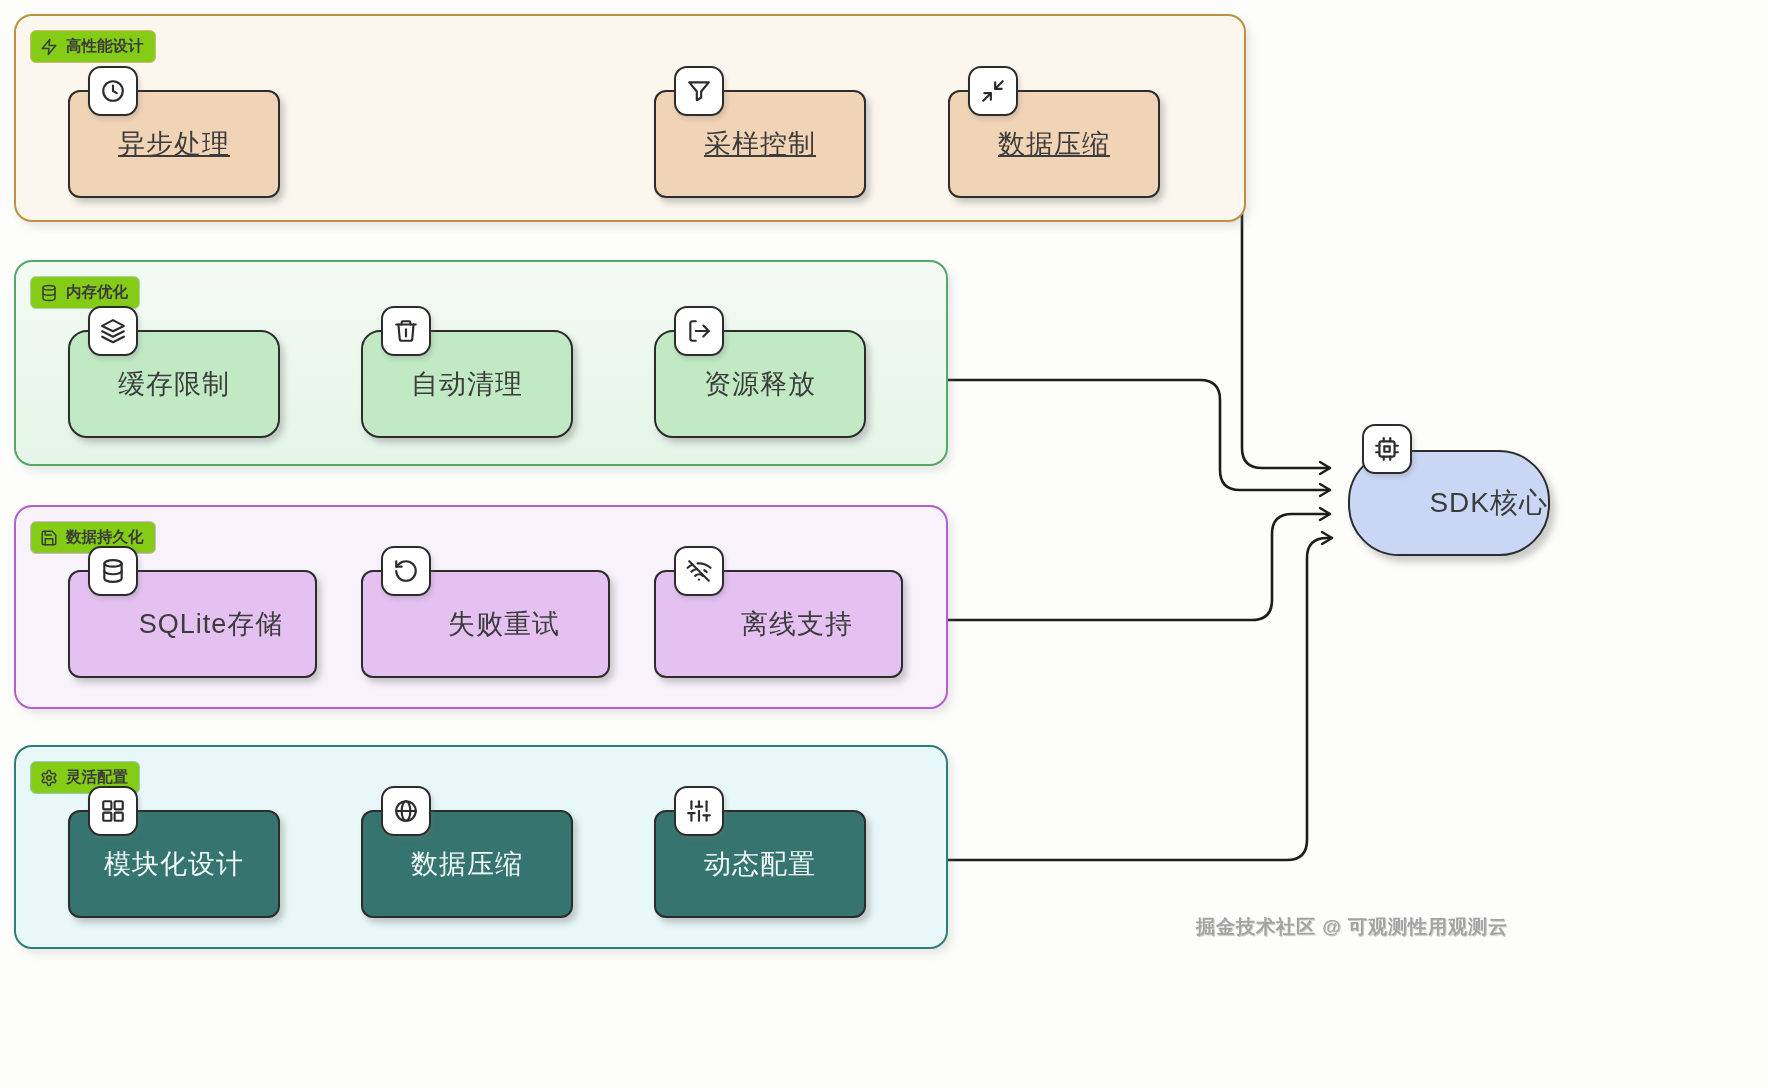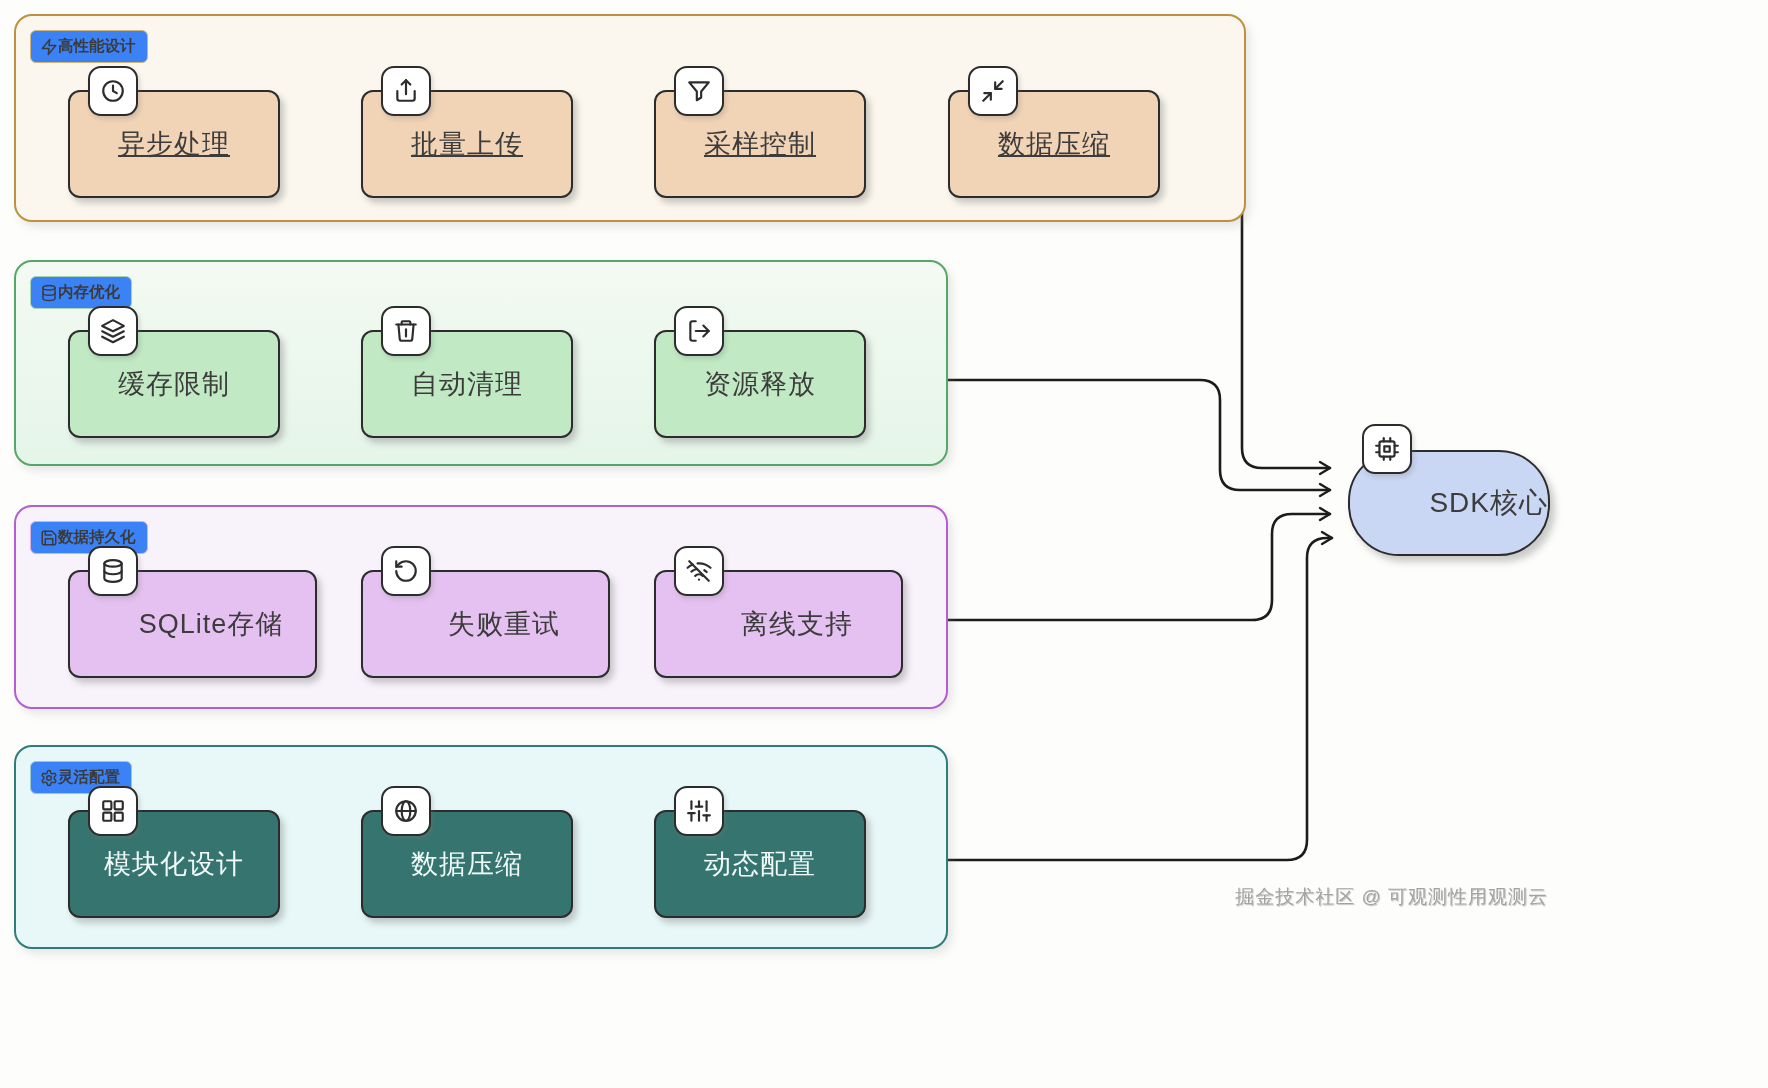--- a/index.html
+++ b/index.html
@@ -12,61 +12,61 @@
   svg.edge-layer{position:absolute;left:0;top:0;width:1768px;height:1088px;}
   .edge{fill:none;stroke:#1c1c1c;stroke-width:2.6;stroke-linecap:round;stroke-linejoin:round;}
 
   .group{position:absolute;border-radius:18px;border:2px solid;box-shadow:4px 5px 9px rgba(140,140,140,.20);}
   .group.g1{left:14px;top:14px;width:1228px;height:204px;border-color:#bd9140;background:#fbf7ee;}
   .group.g2{left:14px;top:260px;width:930px;height:202px;border-color:#56a569;background:linear-gradient(180deg,#f3faf3,#e5f5e8);}
   .group.g3{left:14px;top:505px;width:930px;height:200px;border-color:#b35ed1;background:#f8f3fb;}
   .group.g4{left:14px;top:745px;width:930px;height:200px;border-color:#2e7d79;background:#e8f7f7;}
 
   .glabel{
-    position:absolute;left:14px;top:14px;display:inline-flex;align-items:center;
-    background:#3b82f6;border:1.5px solid;border-radius:6px;padding:5px 11px 5px 9px;
+    position:absolute;left:14px;top:14px;display:inline-flex;align-items:center;gap:8px;
+    background:#84cc16;border:1.5px solid;border-radius:6px;padding:5px 11px 5px 9px;
     font-size:15.5px;font-weight:700;color:#3b3b3b;white-space:nowrap;
   }
   .g1 .glabel{border-color:#d3b577;}
   .g2 .glabel{border-color:#a8d4b0;}
   .g3 .glabel{border-color:#d9aee8;}
   .g4 .glabel{border-color:#9ec9c6;}
   .glabel svg{width:18px;height:18px;stroke:#3b3b3b;}
 
   .node{
     position:absolute;width:208px;height:104px;border-radius:12px;
     border:2.5px solid #2c2c2c;display:flex;align-items:center;justify-content:center;
     font-size:27px;letter-spacing:1px;color:#3c3c3c;
     box-shadow:4px 5px 6px rgba(110,110,110,.35);
   }
   .g1 .node{background:#f1d3b6;text-decoration:underline;}
   .g2 .node{background:#c0e9c4;}
   .g3 .node{background:#e5c1f1;padding-left:37px;}
   .g4 .node{background:#36756f;color:#f2fbfa;}
   .node.p1{left:52px;}  .node.p2{left:345px;}  .node.p3{left:638px;}  .node.p4{left:932px;}
-  .g1 .node{top:74px;}  .g2 .node{top:68px;}   .g3 .node{top:63px;}   .g4 .node{top:63px;}
+  .g1 .node{top:74px;}  .g2 .node{top:68px;border-radius:19px;}   .g3 .node{top:63px;}   .g4 .node{top:63px;}
 
   .badge{
     position:absolute;left:18px;top:-26px;width:46px;height:46px;border-radius:13px;
     background:#ffffff;border:2.5px solid #2c2c2c;display:flex;align-items:center;justify-content:center;
     box-shadow:2px 3px 4px rgba(120,120,120,.25);
   }
   .badge svg{width:26px;height:26px;stroke:#2c2c2c;}
 
   .core{
     position:absolute;left:1348px;top:450px;width:198px;height:102px;border-radius:51px;
     background:#c9d6f4;border:2.8px solid #2c2c2c;display:flex;align-items:center;justify-content:flex-end;
     font-size:28px;letter-spacing:1px;color:#3c3c3c;
     box-shadow:5px 6px 7px rgba(110,110,110,.35);
   }
   .core .badge{left:12px;top:-28px;}
 
   .watermark{
-    position:absolute;left:1196px;top:884px;width:352px;text-align:right;
-    font-size:19px;font-weight:400;color:#a3a3a3;letter-spacing:1px;white-space:nowrap;
+    position:absolute;left:1196px;top:914px;width:352px;
+    font-size:19px;font-weight:700;color:#a3a3a3;letter-spacing:1px;white-space:nowrap;
     text-shadow:-1px -1px 0 rgba(255,255,255,.95),1px 1px 1px rgba(120,120,120,.45);
   }
   .ic{fill:none;stroke-width:2;stroke-linecap:round;stroke-linejoin:round;}
 </style>
 </head>
 <body>
 
 <div class="canvas">
 
   <svg class="edge-layer" viewBox="0 0 1768 1088">
@@ -100,30 +100,20 @@
       <span>高性能设计</span>
     </div>
     <div class="node p1">
       <div class="badge">
         <svg class="ic" viewBox="0 0 24 24">
             <circle cx="12" cy="12" r="9"></circle>
             <path d="M12 7v5l3.5 2"></path>
           </svg>
       </div>
       <span>异步处理</span>
-    </div>
-    <div class="node p2">
-      <div class="badge">
-        <svg class="ic" viewBox="0 0 24 24">
-            <path d="M4 12v7a2 2 0 0 0 2 2h12a2 2 0 0 0 2-2v-7"></path>
-            <path d="M16 6l-4-4-4 4"></path>
-            <path d="M12 2v13"></path>
-          </svg>
-      </div>
-      <span>批量上传</span>
     </div>
     <div class="node p3">
       <div class="badge">
         <svg class="ic" viewBox="0 0 24 24">
             <path d="M3 4h18l-7 8.5v5.5l-4 2.5v-8Z"></path>
           </svg>
       </div>
       <span>采样控制</span>
     </div>
     <div class="node p4">

